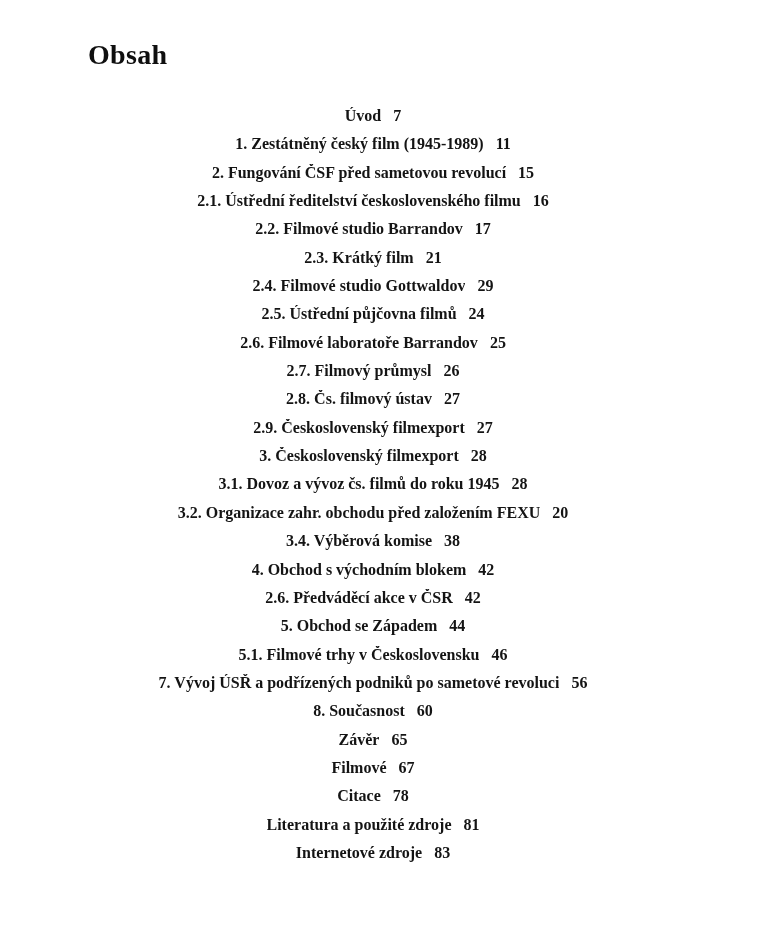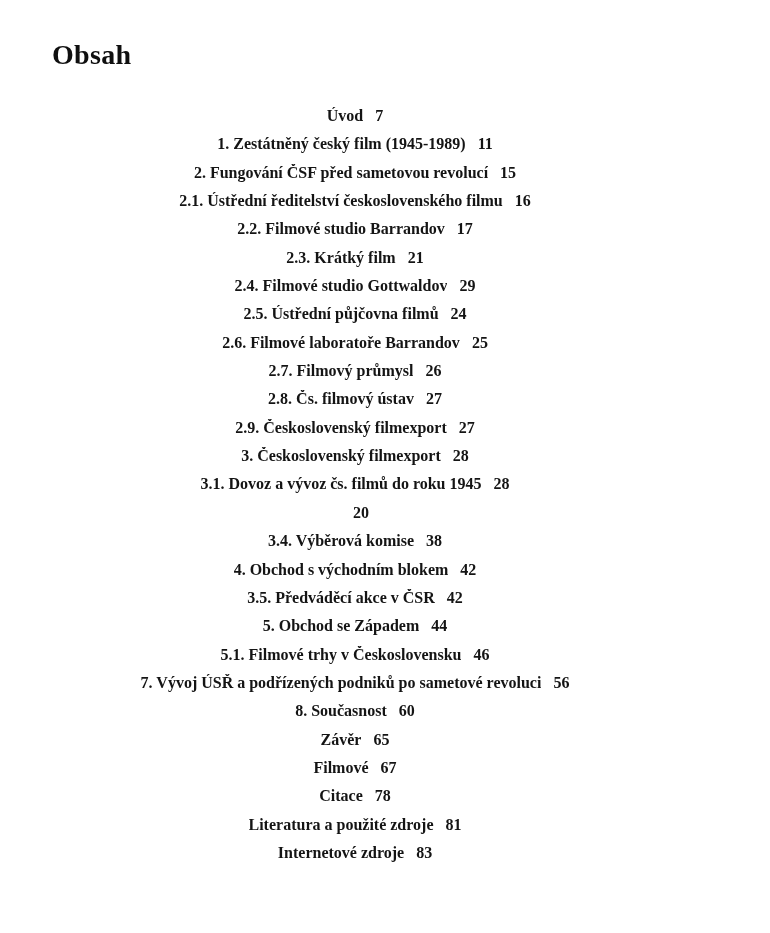--- a/index.html
+++ b/index.html
@@ -6,21 +6,21 @@
     margin: 0;
     padding: 0;
     background: #ffffff;
   }
   .page {
     position: relative;
     width: 770px;
     height: 933px;
     background: #ffffff;
     box-sizing: border-box;
-    padding: 40px 112px 0 52px;
+    padding: 40px 112px 0 88px;
     overflow: hidden;
     font-family: "Liberation Serif", "DejaVu Serif", serif;
     color: #121212;
   }
   .doc-title {
     margin: 0;
     font-size: 28px;
     line-height: 30px;
     font-weight: bold;
     letter-spacing: 0.3px;
@@ -121,36 +121,37 @@
         <span class="entry-label">3. Československý filmexport</span>
         <span class="entry-page">28</span>
       </div>
 
       <div class="toc-row">
         <span class="entry-label">3.1. Dovoz a vývoz čs. filmů do roku 1945</span>
         <span class="entry-page">28</span>
       </div>
 
       <div class="toc-row">
+        <span class="entry-label">3.2. Organizace zahr. obchodu před založením FEXU</span>
         <span class="entry-page">20</span>
       </div>
 
 
       <div class="toc-row">
         <span class="entry-label">3.4. Výběrová komise</span>
         <span class="entry-page">38</span>
       </div>
 
       <div class="toc-row">
         <span class="entry-label">4. Obchod s východním blokem</span>
         <span class="entry-page">42</span>
       </div>
 
       <div class="toc-row">
-        <span class="entry-label">3.5. Předváděcí akce v ČSR</span>
+        <span class="entry-label">2.6. Předváděcí akce v ČSR</span>
         <span class="entry-page">42</span>
       </div>
 
       <div class="toc-row">
         <span class="entry-label">5. Obchod se Západem</span>
         <span class="entry-page">44</span>
       </div>
 
       <div class="toc-row">
         <span class="entry-label">5.1. Filmové trhy v Československu</span>

